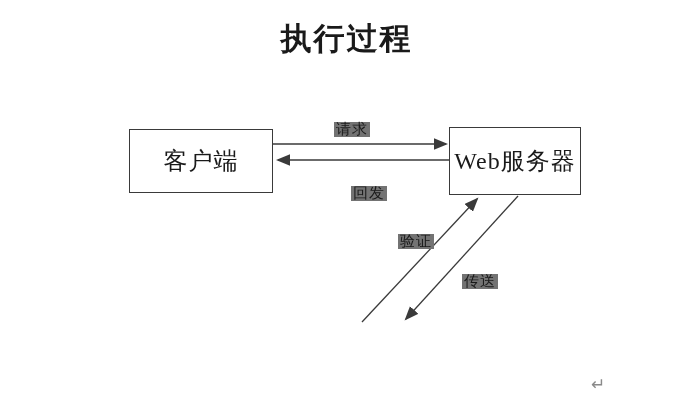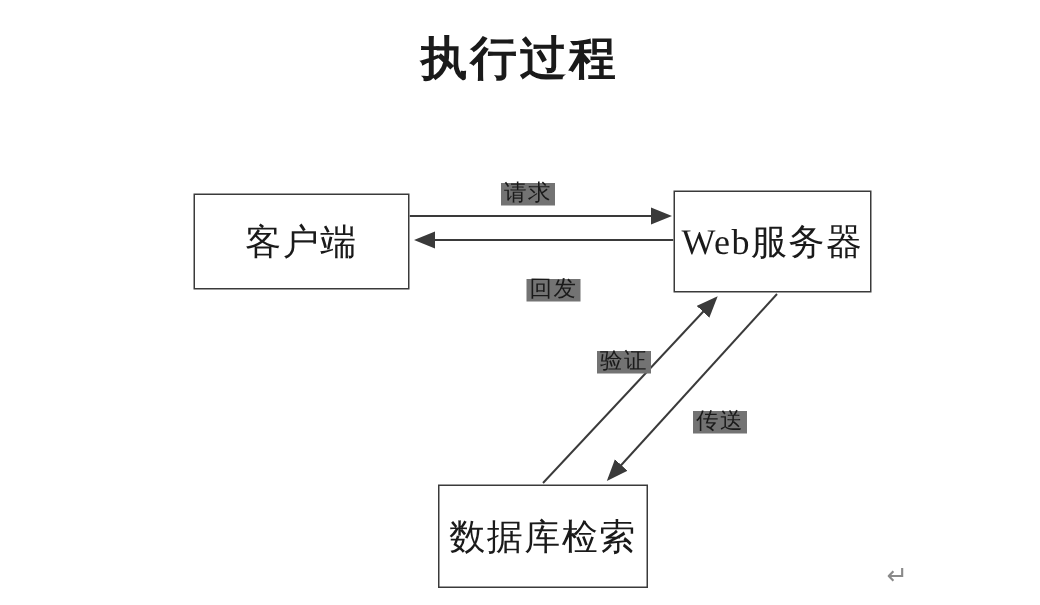--- a/index.html
+++ b/index.html
@@ -107,23 +107,20 @@
   </svg>
 
   <div class="node node-client">
     <span class="node-label">客户端</span>
   </div>
 
   <div class="node node-web">
     <span class="node-label">Web服务器</span>
   </div>
 
-  <div class="node node-database">
-    <span class="node-label">数据库检索</span>
-  </div>
 
   <div class="edge-label edge-label-request">请求</div>
 
   <div class="edge-label edge-label-postback">回发</div>
 
   <div class="edge-label edge-label-verify">验证</div>
 
   <div class="edge-label edge-label-transfer">传送</div>
 
   <div class="return-mark">↵</div>

